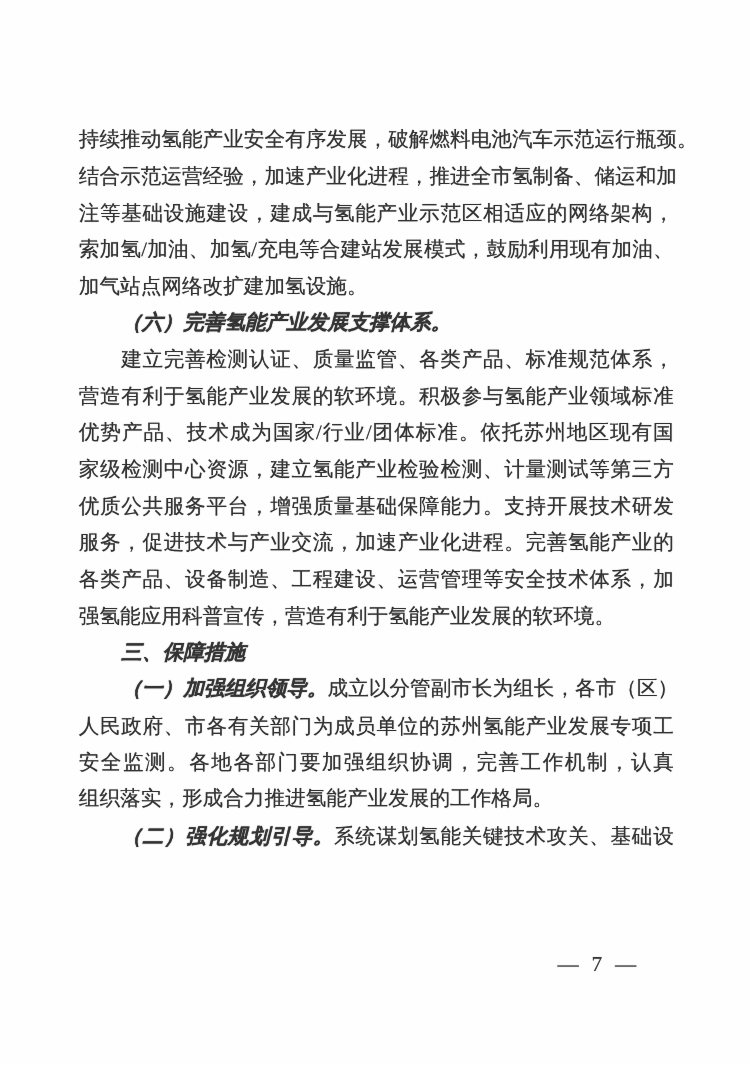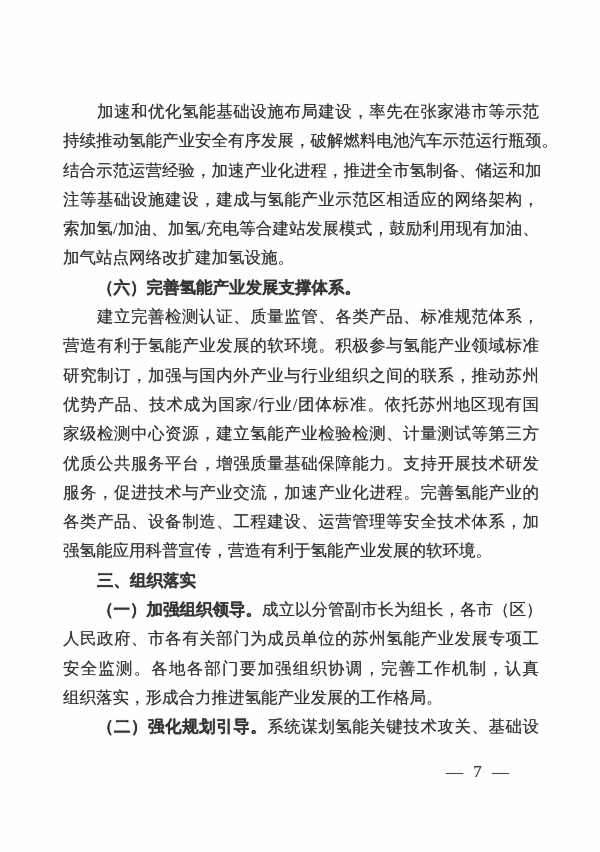--- a/index.html
+++ b/index.html
@@ -34,53 +34,52 @@
   }
   .line.para-end {
     text-align-last: left;
   }
   .line.indent {
     text-indent: 34px;
   }
   .line .bold {
     font-weight: bold;
     text-shadow: 0 0 0.9px rgba(45,45,45,0.9);
+    font-style: italic;
   }
   .page-number {
     position: absolute;
     top: 762px;
     right: 88px;
     font-size: 17px;
     letter-spacing: 3px;
     color: #3c3c3c;
     text-shadow: 0 0 0.7px rgba(60,60,60,0.7);
   }
 </style>
 </head>
 <body>
 
 <div class="doc-page">
   <div class="doc-content">
-      <div class="line indent"><span>加速和优化氢能基础设施布局建设，率先在张家港市等示范</span></div>
       <div class="line"><span>持续推动氢能产业安全有序发展，破解燃料电池汽车示范运行瓶颈。</span></div>
       <div class="line"><span>结合示范运营经验，加速产业化进程，推进全市氢制备、储运和加</span></div>
       <div class="line"><span>注等基础设施建设，建成与氢能产业示范区相适应的网络架构，</span></div>
       <div class="line"><span>索加氢/加油、加氢/充电等合建站发展模式，鼓励利用现有加油、</span></div>
       <div class="line para-end"><span>加气站点网络改扩建加氢设施。</span></div>
       <div class="line indent para-end"><span class="bold">（六）完善氢能产业发展支撑体系。</span></div>
       <div class="line indent"><span>建立完善检测认证、质量监管、各类产品、标准规范体系，</span></div>
       <div class="line"><span>营造有利于氢能产业发展的软环境。积极参与氢能产业领域标准</span></div>
-      <div class="line"><span>研究制订，加强与国内外产业与行业组织之间的联系，推动苏州</span></div>
       <div class="line"><span>优势产品、技术成为国家/行业/团体标准。依托苏州地区现有国</span></div>
       <div class="line"><span>家级检测中心资源，建立氢能产业检验检测、计量测试等第三方</span></div>
       <div class="line"><span>优质公共服务平台，增强质量基础保障能力。支持开展技术研发</span></div>
       <div class="line"><span>服务，促进技术与产业交流，加速产业化进程。完善氢能产业的</span></div>
       <div class="line"><span>各类产品、设备制造、工程建设、运营管理等安全技术体系，加</span></div>
       <div class="line para-end"><span>强氢能应用科普宣传，营造有利于氢能产业发展的软环境。</span></div>
-      <div class="line indent para-end"><span class="bold">三、组织落实</span></div>
+      <div class="line indent para-end"><span class="bold">三、保障措施</span></div>
       <div class="line indent"><span class="bold">（一）加强组织领导。</span><span>成立以分管副市长为组长，各市（区）</span></div>
       <div class="line"><span>人民政府、市各有关部门为成员单位的苏州氢能产业发展专项工</span></div>
       <div class="line"><span>安全监测。各地各部门要加强组织协调，完善工作机制，认真</span></div>
       <div class="line para-end"><span>组织落实，形成合力推进氢能产业发展的工作格局。</span></div>
       <div class="line indent"><span class="bold">（二）强化规划引导。</span><span>系统谋划氢能关键技术攻关、基础设</span></div>
     </div>
   <div class="page-number">— 7 —</div>
 </div>
 
 </body></html>

